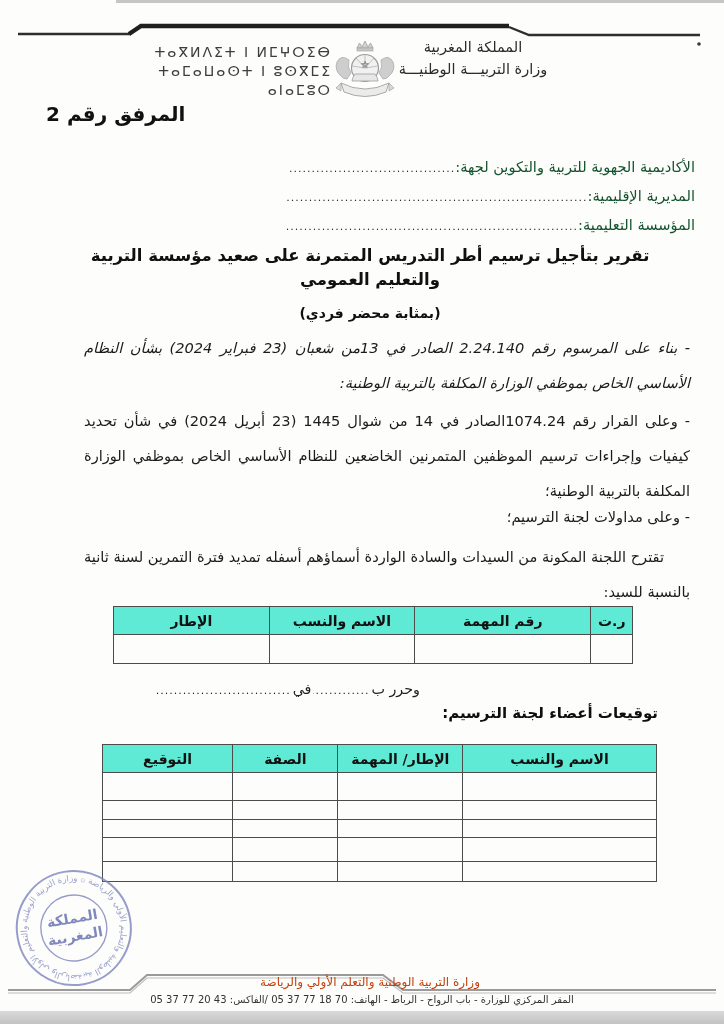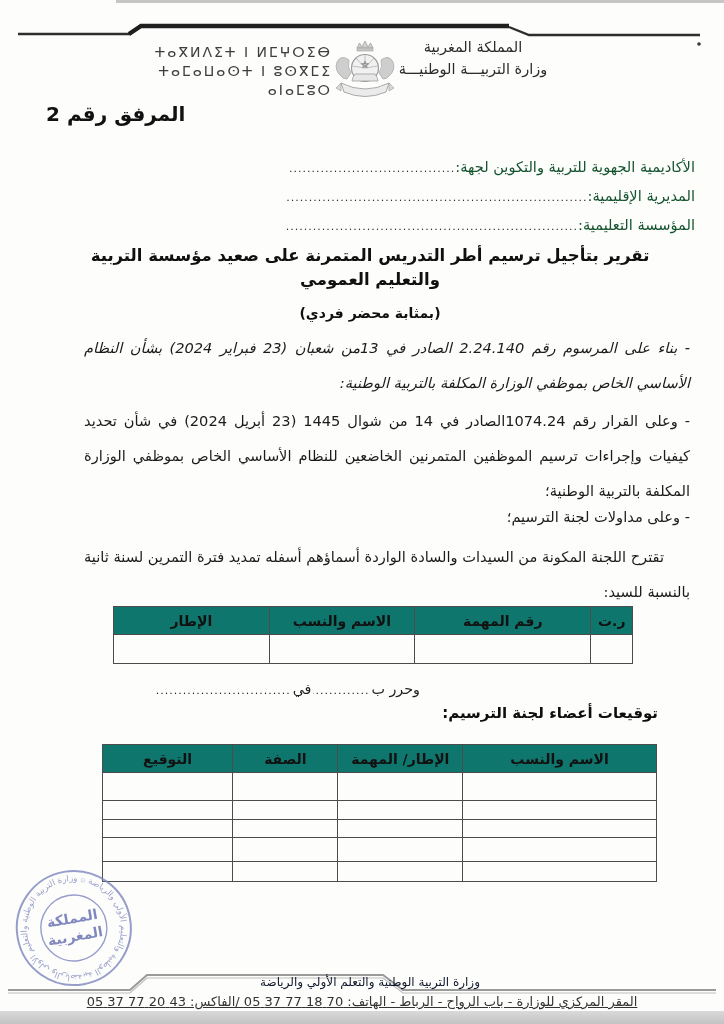--- a/index.html
+++ b/index.html
@@ -37,42 +37,42 @@
 
   .para{position:absolute;left:84px;width:606px;font-size:14.6px;line-height:35px;
     text-align:justify;color:#1b1b1b;}
   .p-decree{top:330px;font-style:italic;}
   .p-decision{top:403px;}
   .p-delib{top:499px;}
   .p-proposal{top:539px;text-indent:26px;}
 
   table{border-collapse:collapse;direction:rtl;}
   th,td{border:1px solid #4c4c4c;}
-  th{background:#0f766e;font-size:14px;font-weight:bold;color:#111;height:27px;padding:0 4px;}
+  th{background:#5eead4;font-size:14px;font-weight:bold;color:#111;height:27px;padding:0 4px;}
   .t1{position:absolute;left:113px;top:606px;width:520px;}
   .t1 td{height:26px;}
   .t2{position:absolute;left:102px;top:744px;width:555px;}
   .t2 tr.r1 td{height:25px;} .t2 tr.r2 td{height:16px;} .t2 tr.r3 td{height:15px;}
   .t2 tr.r4 td{height:21px;} .t2 tr.r5 td{height:17px;}
 
   .written{position:absolute;right:302px;top:663px;width:266px;display:flex;direction:rtl;
     align-items:baseline;font-size:14.3px;white-space:nowrap;}
   .written .d1{width:56px;overflow:hidden;font-size:11px;letter-spacing:1px;}
   .written .d2{flex:1;overflow:hidden;font-size:11px;letter-spacing:1px;}
   .written .w{padding:18px 2px;}
 
   .sig-heading{position:absolute;right:66px;top:704px;font-size:15px;font-weight:bold;color:#0e0e0e;}
 
   .stamp{position:absolute;left:10px;top:862px;transform:rotate(-10deg);opacity:.88;}
 
   .ftr-svg{position:absolute;left:0;top:958px;}
   .ftr-ministry{position:absolute;left:170px;top:975px;width:400px;text-align:center;
-    font-size:12px;color:#0f172a;}
+    font-size:12px;color:#c2410c;}
   .ftr-address{position:absolute;left:62px;top:994px;width:600px;text-align:center;
-    font-size:13px;color:#333;text-decoration:underline;}
+    font-size:10px;color:#333;}
 </style>
 </head>
 <body>
 
 <div class="photo">
 
   <div class="edge-top"></div>
 
   <svg class="hdr-svg" width="724" height="52">
     <path d="M18,34 H131" stroke="#2e2e2e" stroke-width="2.4" fill="none"></path>

